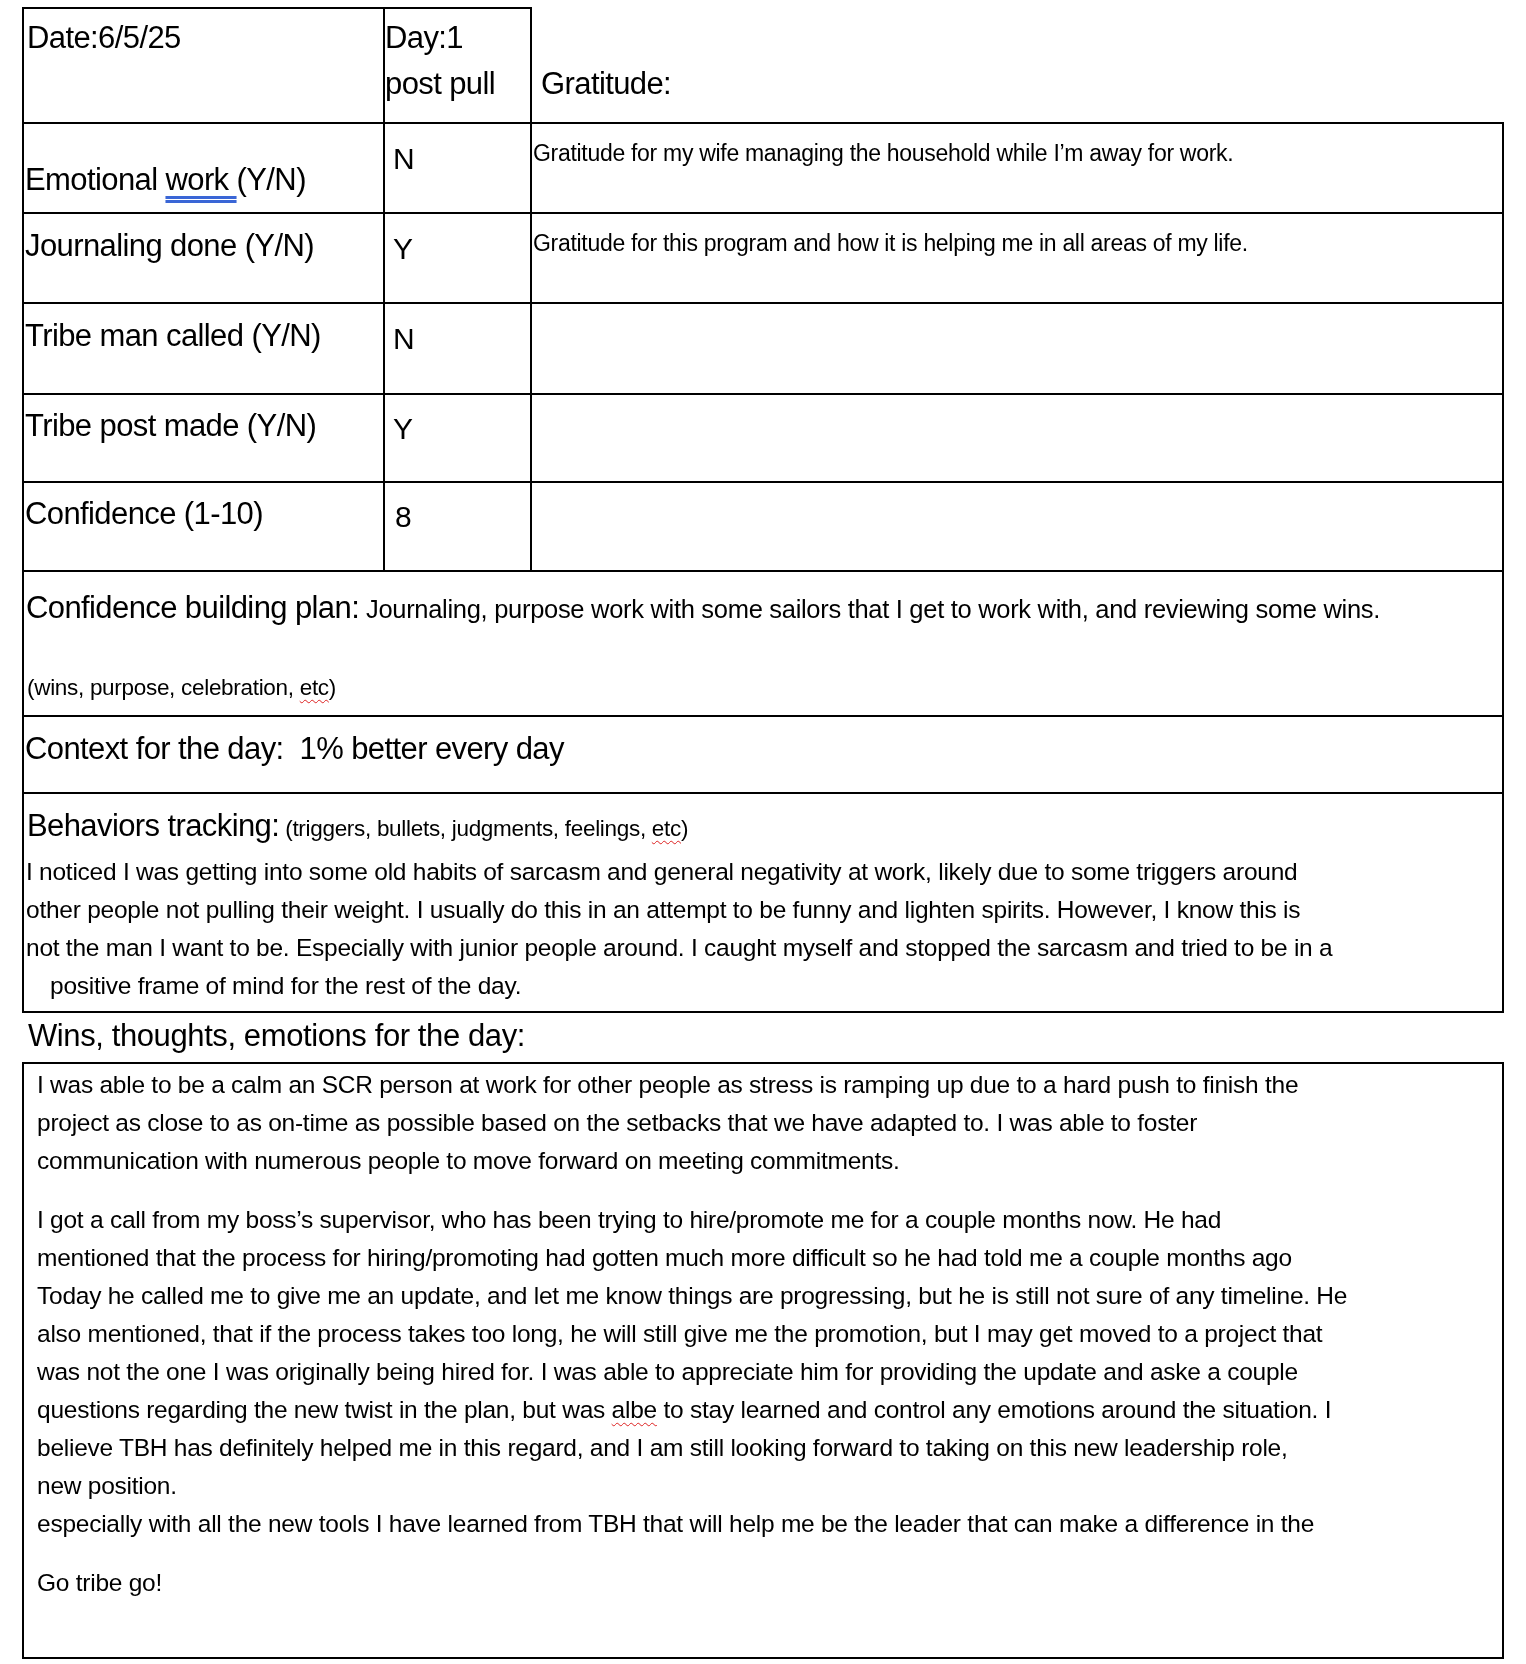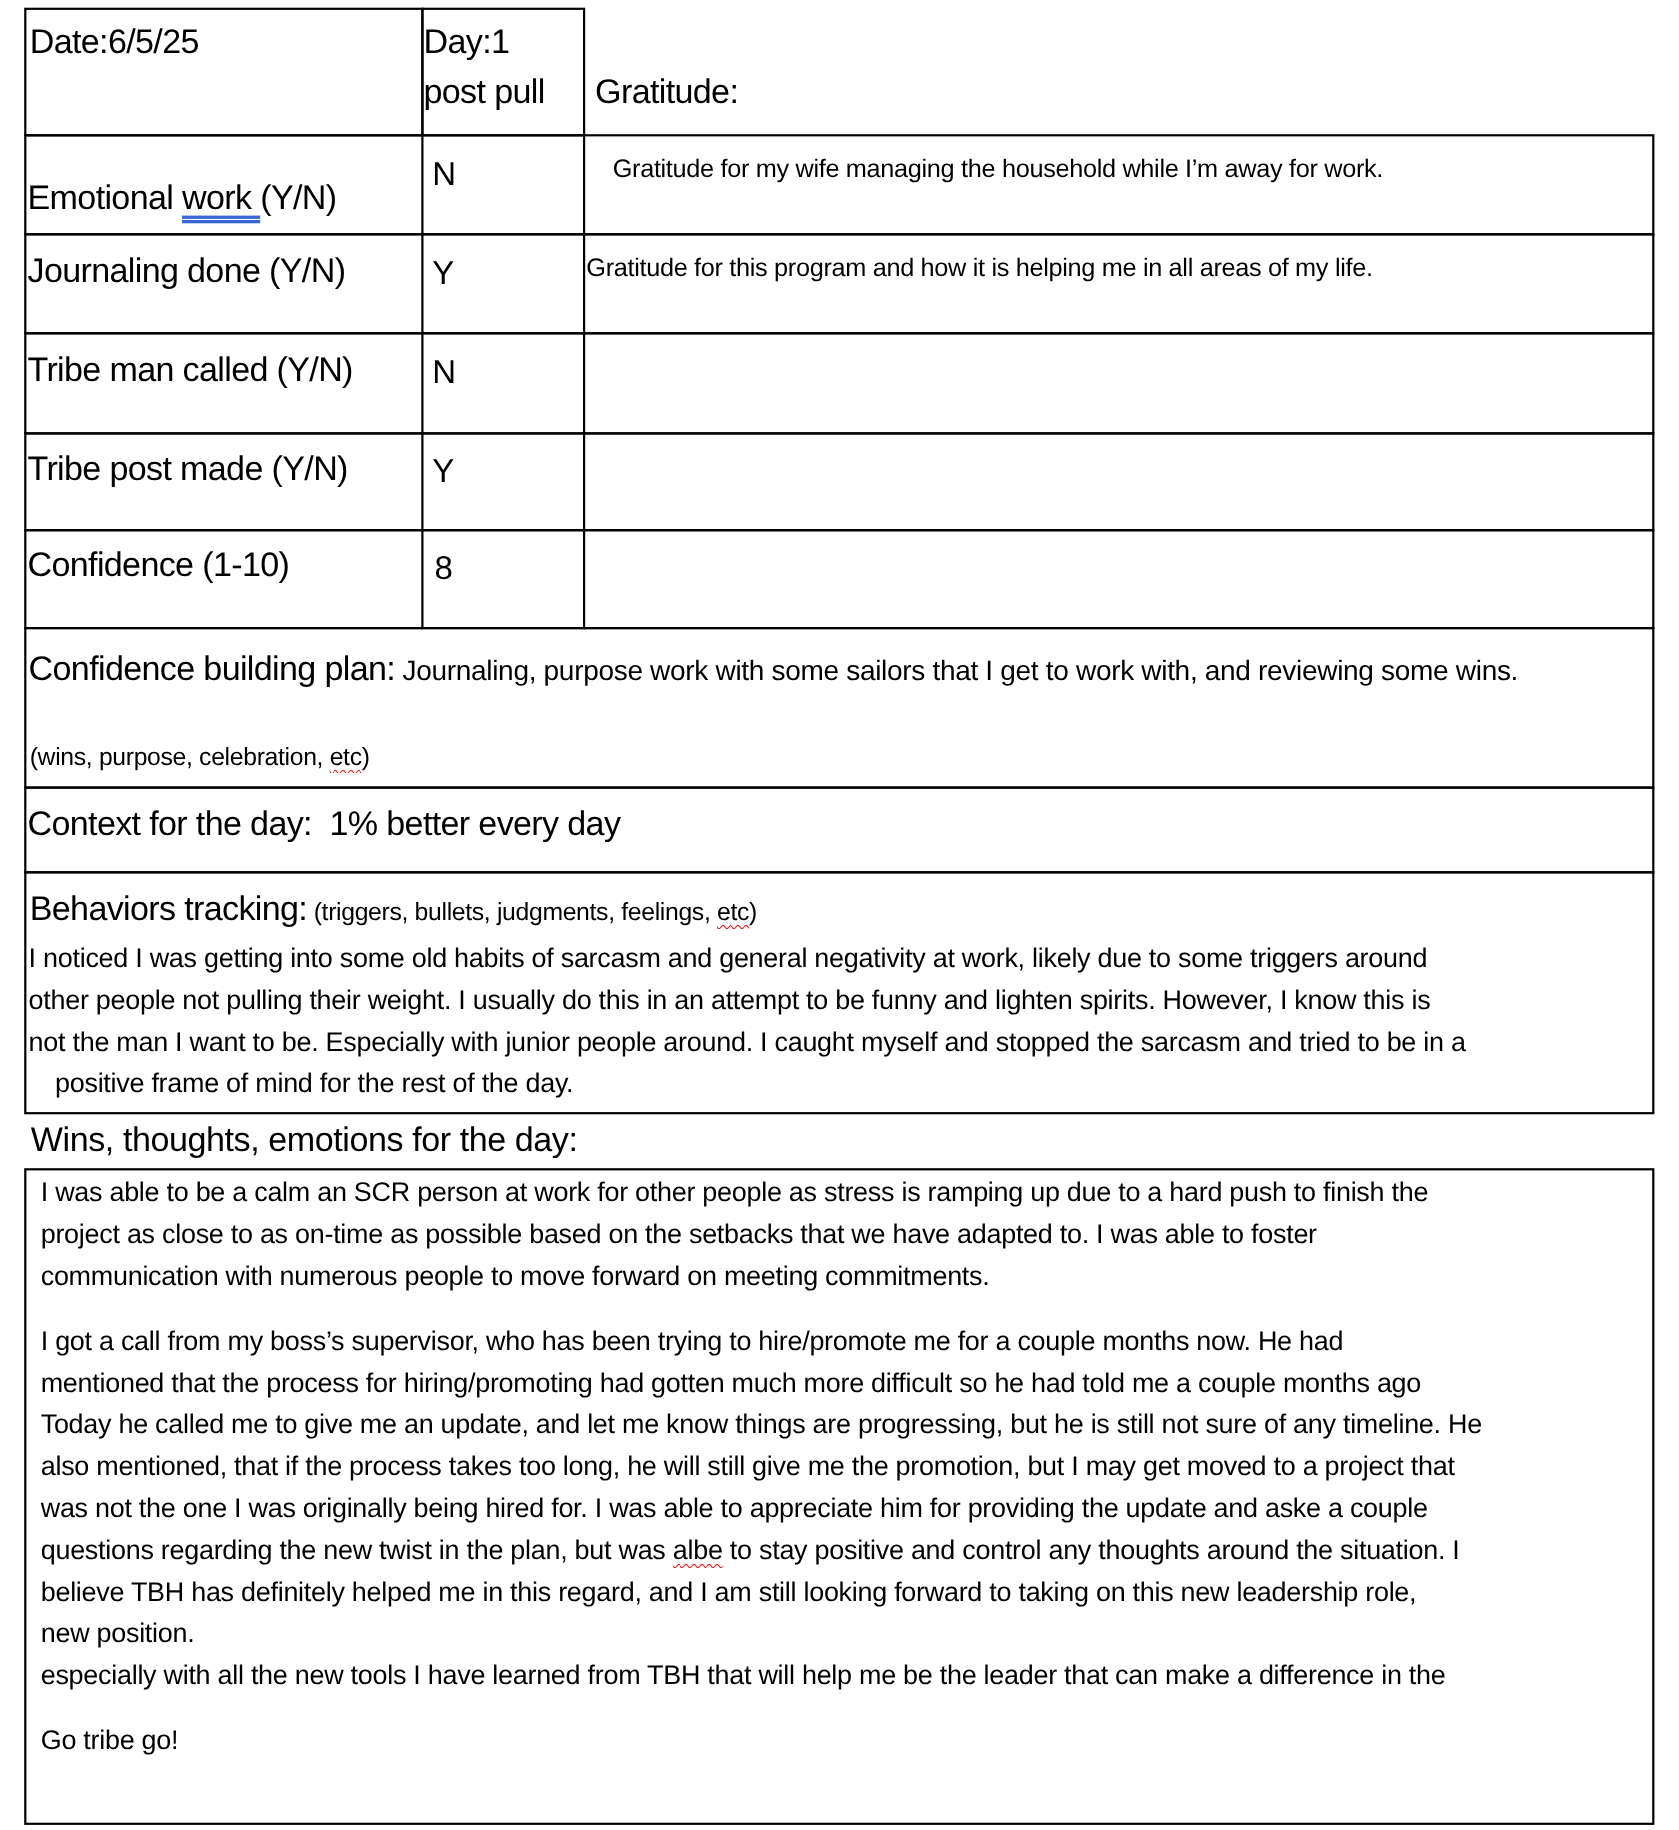--- a/index.html
+++ b/index.html
@@ -45,21 +45,21 @@
   <span class="txt lbl" style="left:25px; top:318px;">Tribe man called (Y/N)</span>
   <span class="txt lbl" style="left:25px; top:408px;">Tribe post made (Y/N)</span>
   <span class="txt lbl" style="left:25px; top:496px;">Confidence (1-10)</span>
 
   <span class="txt val" style="left:393px; top:142px;">N</span>
   <span class="txt val" style="left:393px; top:232px;">Y</span>
   <span class="txt val" style="left:393px; top:322px;">N</span>
   <span class="txt val" style="left:393px; top:412px;">Y</span>
   <span class="txt val" style="left:395px; top:500px;">8</span>
 
-  <span class="txt small" style="left:533px; top:140px;padding-left:24px;">Gratitude for my wife managing the household while I’m away for work.</span>
+  <span class="txt small" style="left:533px; top:140px;">Gratitude for my wife managing the household while I’m away for work.</span>
   <span class="txt small" style="left:533px; top:230px;">Gratitude for this program and how it is helping me in all areas of my life.</span>
   <span class="txt small" style="left:533px; top:320px;"></span>
   <span class="txt small" style="left:533px; top:410px;"></span>
   <span class="txt small" style="left:533px; top:498px;"></span>
 </div>
 
 <div class="abs b" style="left:22px; top:570px; width:1482px; height:147px;"></div>
 <div class="abs" style="left:26px; top:586px; width:1440px; font-size:25.5px; letter-spacing:-0.3px; line-height:44px;">
   <span style="font-size:31px; letter-spacing:-0.6px;">Confidence building plan:</span><span> Journaling, purpose work with some sailors that I get to work with, and reviewing some wins.</span>
 </div>
@@ -86,20 +86,20 @@
     <div class="wins-txt" style="white-space:nowrap;">project as close to as on-time as possible based on the setbacks that we have adapted to.  I was able to foster</div>
     <div class="wins-txt" style="white-space:nowrap;">communication with numerous people to move forward on meeting commitments.</div>
   </div>
   <div style="height:21px;"></div>
   <div>
     <div class="wins-txt" style="white-space:nowrap;">I got a call from my boss’s supervisor, who has been trying to hire/promote me for a couple months now.  He had</div>
     <div class="wins-txt" style="white-space:nowrap;">mentioned that the process for hiring/promoting had gotten much more difficult so he had told me a couple months ago</div>
     <div class="wins-txt" style="white-space:nowrap;">Today he called me to give me an update, and let me know things are progressing, but he is still not sure of any timeline.  He</div>
     <div class="wins-txt" style="white-space:nowrap;">also mentioned, that if the process takes too long, he will still give me the promotion, but I may get moved to a project that</div>
     <div class="wins-txt" style="white-space:nowrap;">was not the one I was originally being hired for.  I was able to appreciate him for providing the update and aske a couple</div>
-    <div class="wins-txt" style="white-space:nowrap;"><span>questions regarding the new twist in the plan, but was </span><span class="spell-red">albe</span><span> to stay positive and control any thoughts around the situation.  I</span></div>
+    <div class="wins-txt" style="white-space:nowrap;"><span>questions regarding the new twist in the plan, but was </span><span class="spell-red">albe</span><span> to stay learned and control any emotions around the situation.  I</span></div>
     <div class="wins-txt" style="white-space:nowrap;">believe TBH has definitely helped me in this regard, and I am still looking forward to taking on this new leadership role,</div>
     <div class="wins-txt" style="white-space:nowrap;">new position.</div>
     <div class="wins-txt" style="white-space:nowrap;">especially with all the new tools I have learned from TBH that will help me be the leader that can make a difference in the</div>
   </div>
   <div style="height:21px;"></div>
   <div class="wins-txt" style="white-space:nowrap;">Go tribe go!</div>
 </div>
 
 </body></html>

